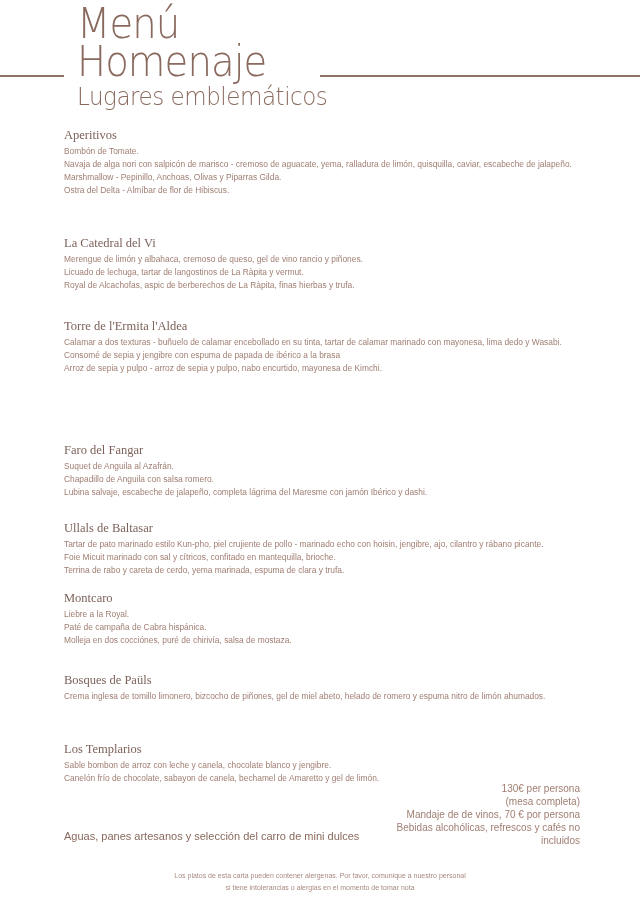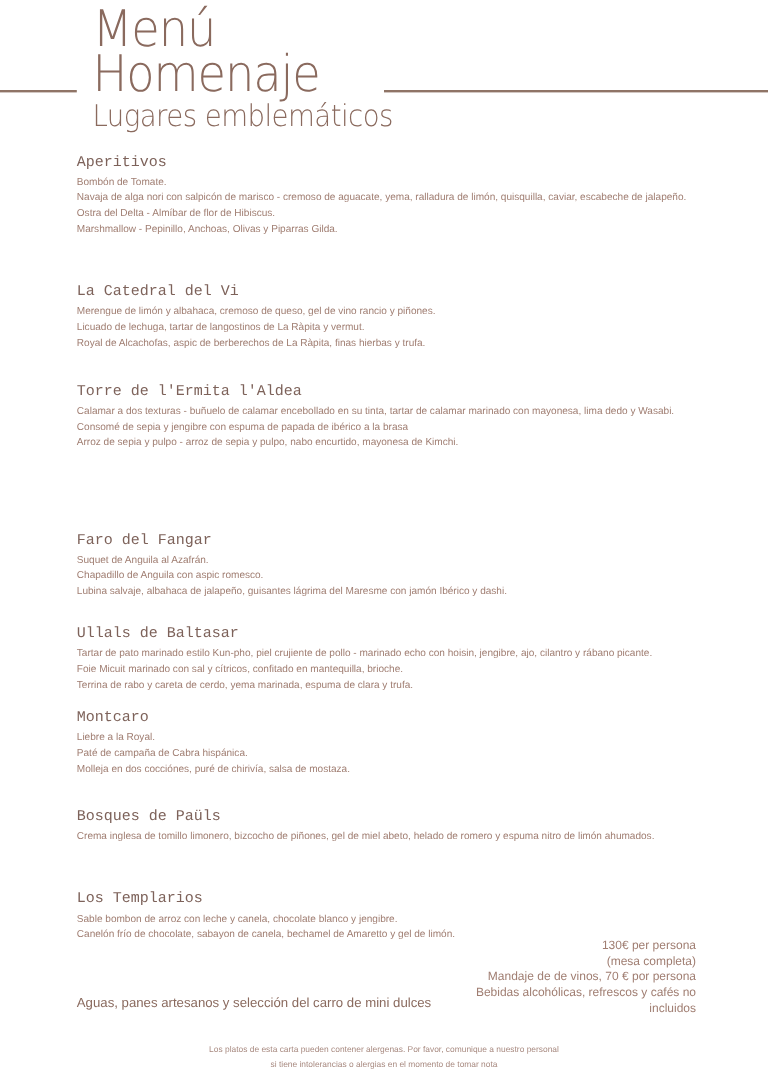--- a/index.html
+++ b/index.html
@@ -77,21 +77,21 @@
       height: 2px;
       background: #8f7466;
     }
     .section {
       position: absolute;
       left: 64px;
       width: 515px;
     }
     .section h2 {
       margin: 0 0 2px 0;
-      font-family: Liberation Mono, monospace;
+      font-family: Liberation Serif, serif;
       font-weight: normal;
       font-size: 12.5px;
       line-height: 16px;
       color: #7d625a;
     }
     .section .item {
       font-size: 8.4px;
       line-height: 13px;
       color: #a07e72;
       text-align: justify;
@@ -137,43 +137,43 @@
   <div class="rule-right"></div>
   <div class="title-line1">Menú</div>
   <div class="title-line2">Homenaje</div>
   <div class="subtitle">Lugares emblemáticos</div>
 </div>
 
 <div class="section" style="top:127px;">
   <h2>Aperitivos</h2>
   <p class="item">Bombón de Tomate.</p>
   <p class="item">Navaja de alga nori con salpicón de marisco - cremoso de aguacate, yema, ralladura de limón, quisquilla, caviar, escabeche de jalapeño.</p>
+  <p class="item">Marshmallow - Pepinillo, Anchoas, Olivas y Piparras Gilda.</p>
   <p class="item">Ostra del Delta - Almíbar de flor de Hibiscus.</p>
-  <p class="item">Marshmallow - Pepinillo, Anchoas, Olivas y Piparras Gilda.</p>
 </div>
 
 <div class="section" style="top:235px;">
   <h2>La Catedral del Vi</h2>
   <p class="item">Merengue de limón y albahaca, cremoso de queso, gel de vino rancio y piñones.</p>
   <p class="item">Licuado de lechuga, tartar de langostinos de La Ràpita y vermut.</p>
   <p class="item">Royal de Alcachofas, aspic de berberechos de La Ràpita, finas hierbas y trufa.</p>
 </div>
 
 <div class="section" style="top:318px;">
   <h2>Torre de l'Ermita l'Aldea</h2>
   <p class="item">Calamar a dos texturas - buñuelo de calamar encebollado en su tinta, tartar de calamar marinado con mayonesa, lima dedo y Wasabi.</p>
   <p class="item">Consomé de sepia y jengibre con espuma de papada de ibérico a la brasa</p>
   <p class="item">Arroz de sepia y pulpo - arroz de sepia y pulpo, nabo encurtido, mayonesa de Kimchi.</p>
 </div>
 
 <div class="section" style="top:413px;margin-top:29px;">
   <h2>Faro del Fangar</h2>
   <p class="item">Suquet de Anguila al Azafrán.</p>
-  <p class="item">Chapadillo de Anguila con aspic romesco.</p>
-  <p class="item">Lubina salvaje, albahaca de jalapeño, guisantes lágrima del Maresme con jamón Ibérico y dashi.</p>
+  <p class="item">Chapadillo de Anguila con salsa romero.</p>
+  <p class="item">Lubina salvaje, escabeche de jalapeño, completa lágrima del Maresme con jamón Ibérico y dashi.</p>
 </div>
 
 <div class="section" style="top:520px;">
   <h2>Ullals de Baltasar</h2>
   <p class="item">Tartar de pato marinado estilo Kun-pho, piel crujiente de pollo - marinado echo con hoisin, jengibre, ajo, cilantro y rábano picante.</p>
   <p class="item">Foie Micuit marinado con sal y cítricos, confitado en mantequilla, brioche.</p>
   <p class="item">Terrina de rabo y careta de cerdo, yema marinada, espuma de clara y trufa.</p>
 </div>
 
 <div class="section" style="top:590px;">

